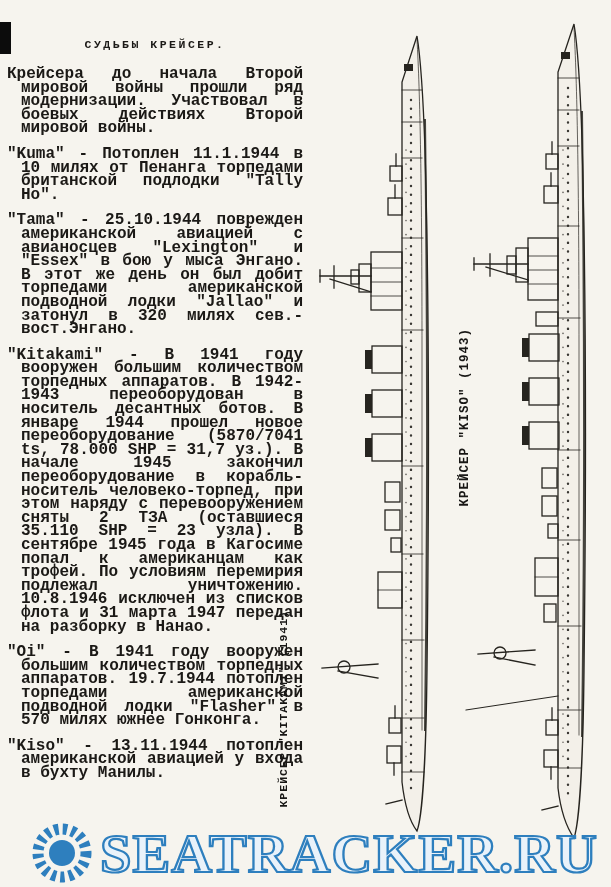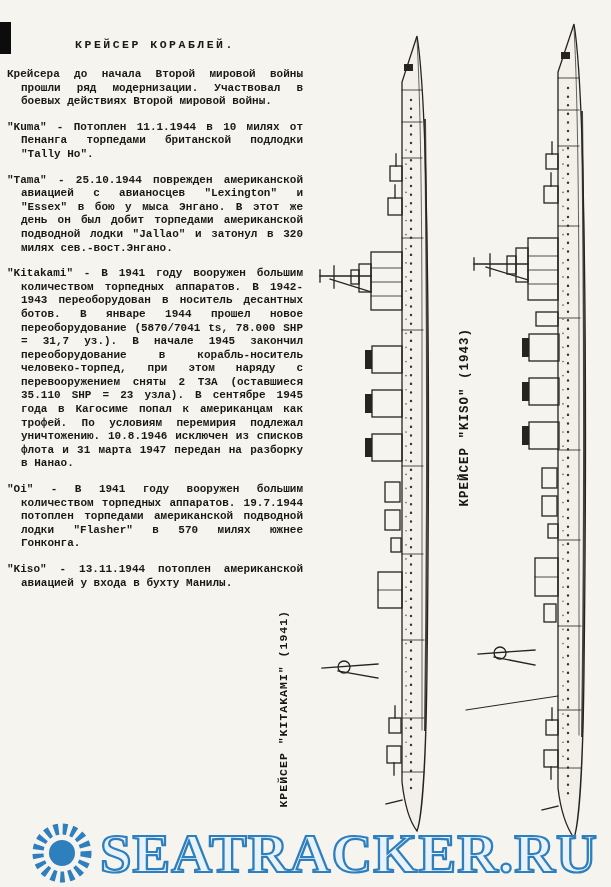--- a/index.html
+++ b/index.html
@@ -27,21 +27,21 @@
   }
   .doc-title {
     text-align: center;
     font-size: 11.5px;
     font-weight: bold;
     letter-spacing: 2.5px;
     margin-bottom: 17px;
     white-space: nowrap;
   }
   .para {
-    font-size: 11px;
+    font-size: 16px;
     font-weight: bold;
     line-height: 13.6px;
     text-align: justify;
     padding-left: 14px;
     text-indent: -14px;
     margin-bottom: 12px;
   }
   .ship {
     position: absolute;
   }
@@ -76,21 +76,21 @@
   .ship-hull { stroke: #26241f; fill: #f3f0e9; }
 </style>
 </head>
 <body>
 
 <div class="page">
 
   <div class="scan-artifact"></div>
 
   <main class="text-col">
-    <h1 class="doc-title">КРЕЙСЕР КОРАБЛЕЙ.</h1>
+    <h1 class="doc-title">СУДЬБЫ КРЕЙСЕР.</h1>
     <p class="para">Крейсера до начала Второй мировой войны прошли ряд модернизации. Участвовал в боевых действиях Второй мировой войны.</p>
     <p class="para">"Kuma" - Потоплен 11.1.1944 в 10 милях от Пенанга торпедами британской подлодки "Tally Ho".</p>
     <p class="para">"Tama" - 25.10.1944 поврежден американской авиацией с авианосцев "Lexington" и "Essex" в бою у мыса Энгано. В этот же день он был добит торпедами американской подводной лодки "Jallao" и затонул в 320 милях сев.-вост.Энгано.</p>
     <p class="para">"Kitakami" - В 1941 году вооружен большим количеством торпедных аппаратов. В 1942-1943 переоборудован в носитель десантных ботов. В январе 1944 прошел новое переоборудование (5870/7041 ts, 78.000 SHP = 31,7 уз.). В начале 1945 закончил переоборудование в корабль-носитель человеко-торпед, при этом наряду с перевооружением сняты 2 ТЗА (оставшиеся 35.110 SHP = 23 узла). В сентябре 1945 года в Кагосиме попал к американцам как трофей. По условиям перемирия подлежал уничтожению. 10.8.1946 исключен из списков флота и 31 марта 1947 передан на разборку в Нанао.</p>
     <p class="para">"Oi" - В 1941 году вооружен большим количеством торпедных аппаратов. 19.7.1944 потоплен торпедами американской подводной лодки "Flasher" в 570 милях южнее Гонконга.</p>
     <p class="para">"Kiso" - 13.11.1944 потоплен американской авиацией у входа в бухту Манилы.</p>
   </main>
 
   <svg id="ship1" class="ship" viewBox="0 0 145 815" xmlns="http://www.w3.org/2000/svg">
     <g stroke-width="1.3" stroke-linecap="square">

